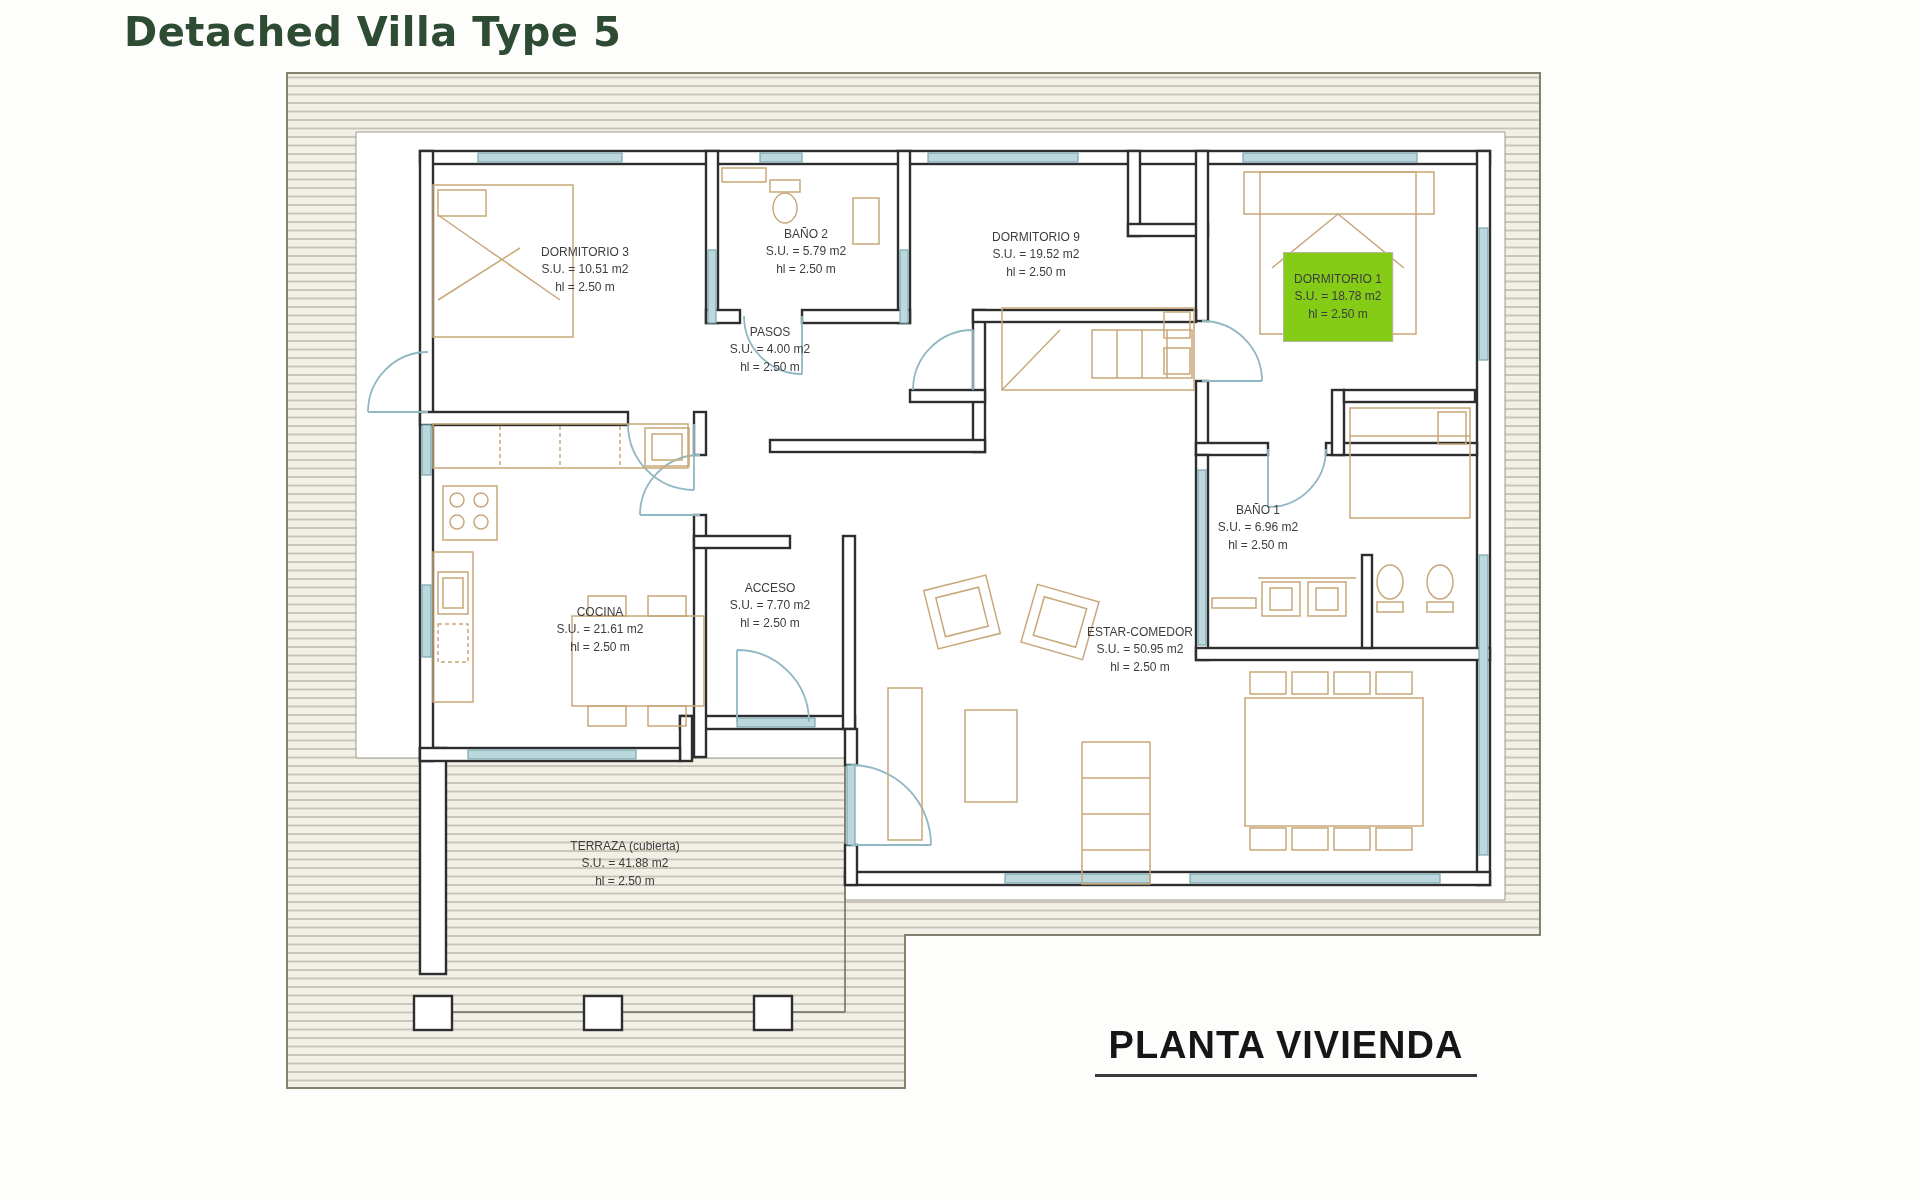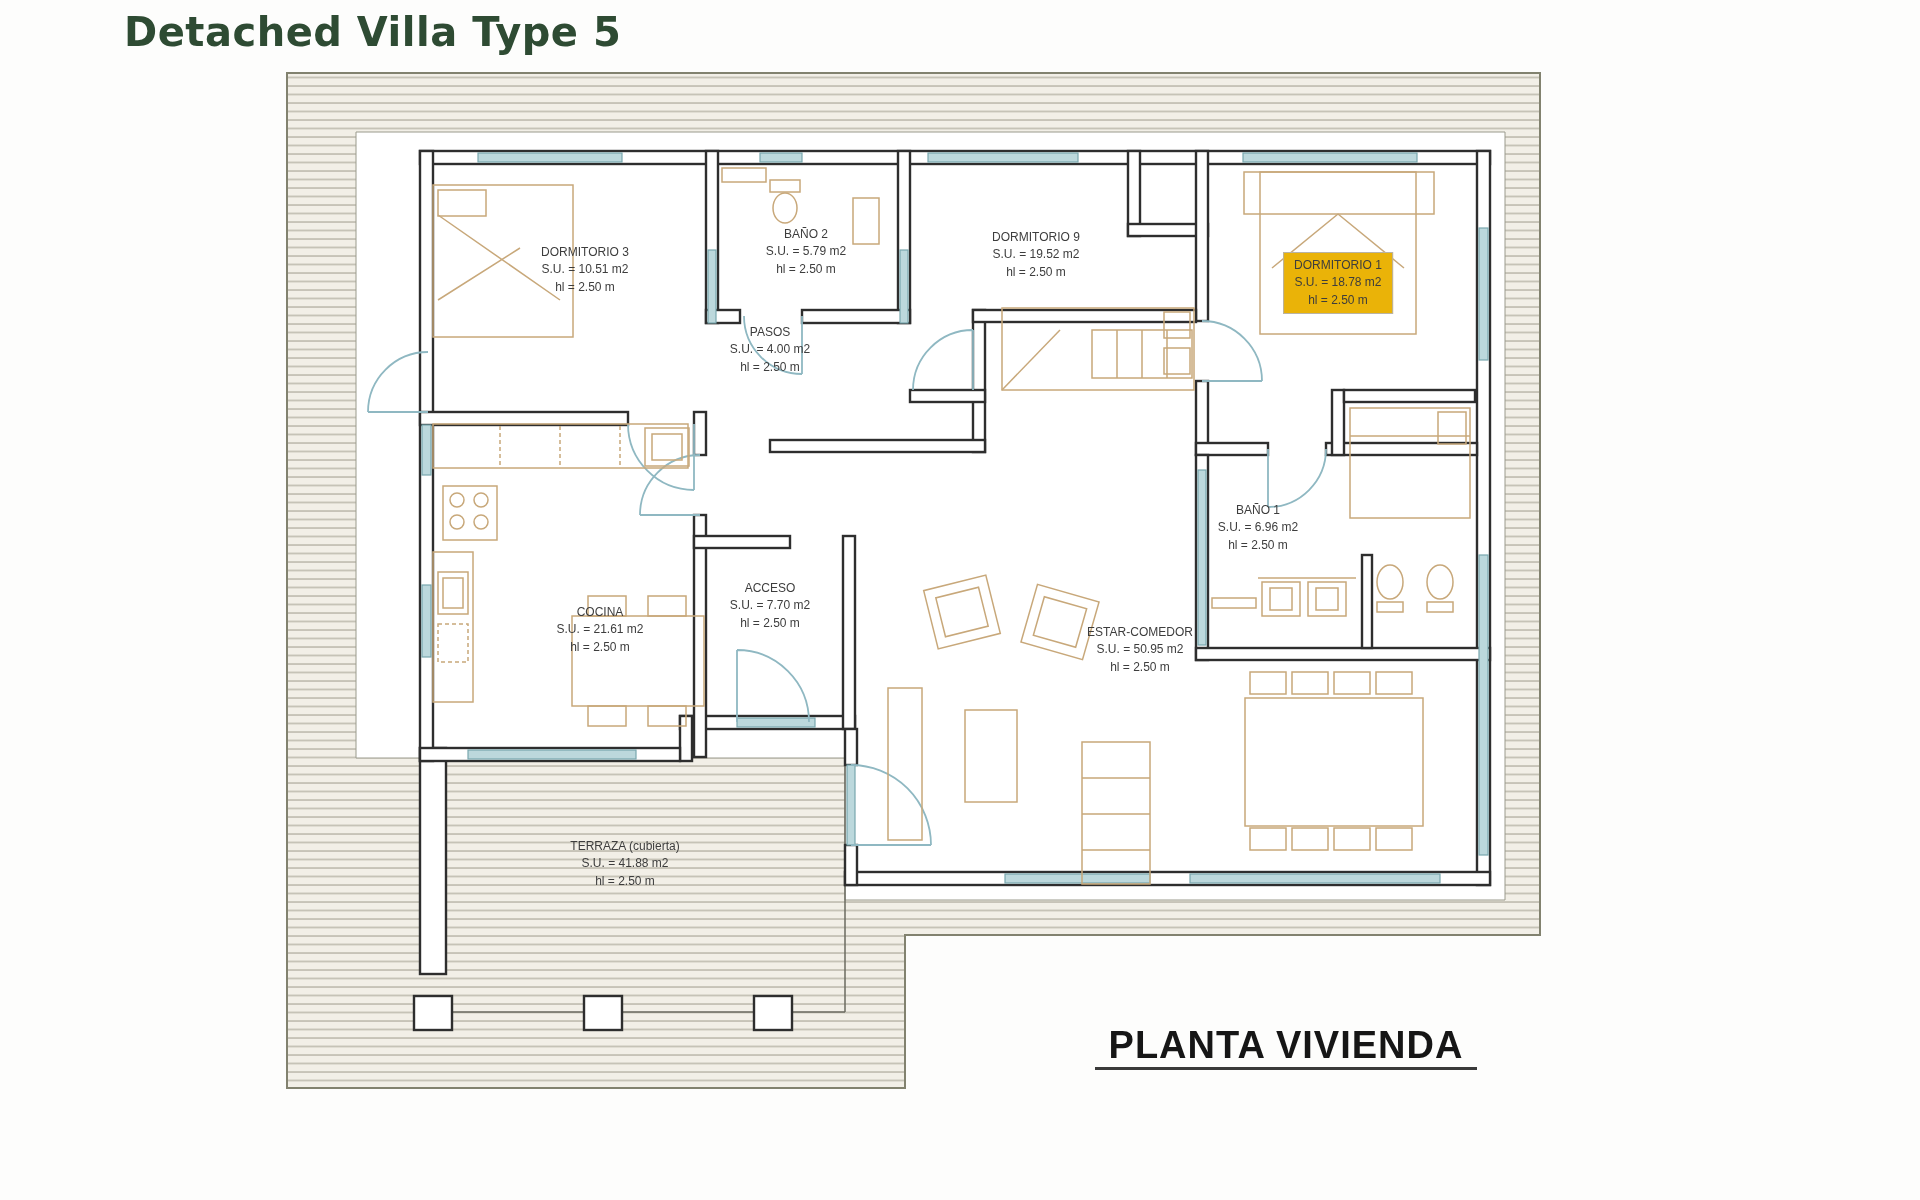--- a/index.html
+++ b/index.html
@@ -12,26 +12,26 @@
     position:absolute;left:123px;top:8px;margin:1px;
     font-family:"DejaVu Sans", sans-serif;font-weight:700;
     font-size:40px;letter-spacing:0.5px;color:#2e4b33;
   }
   .room-label{
     position:absolute;transform:translateX(-50%);text-align:center;
     font-size:12px;line-height:1.45;color:#3d3d3d;white-space:nowrap;
   }
   .room-label .rl-name{font-weight:400;}
   .room-label.boxed{
-    background:#eab308;border:1px solid #b9b3a4;padding:4px 10px;
+    background:#84cc16;border:1px solid #b9b3a4;padding:18px 10px;
   }
   .plan-caption{
     position:absolute;left:1095px;top:1024px;width:382px;text-align:center;
     font-size:38px;font-weight:700;letter-spacing:1px;color:#161616;
-    border-bottom:3px solid #3a3a3a;
+    border-bottom:3px solid #3a3a3a;padding-bottom:7px;
   }
 </style>
 </head>
 <body>
 
 <div id="stage">
 
   <svg id="plan-svg" width="1920" height="1200" viewBox="0 0 1920 1200">
     <defs>
       <pattern id="hatchH" width="10" height="8.5" patternUnits="userSpaceOnUse">

